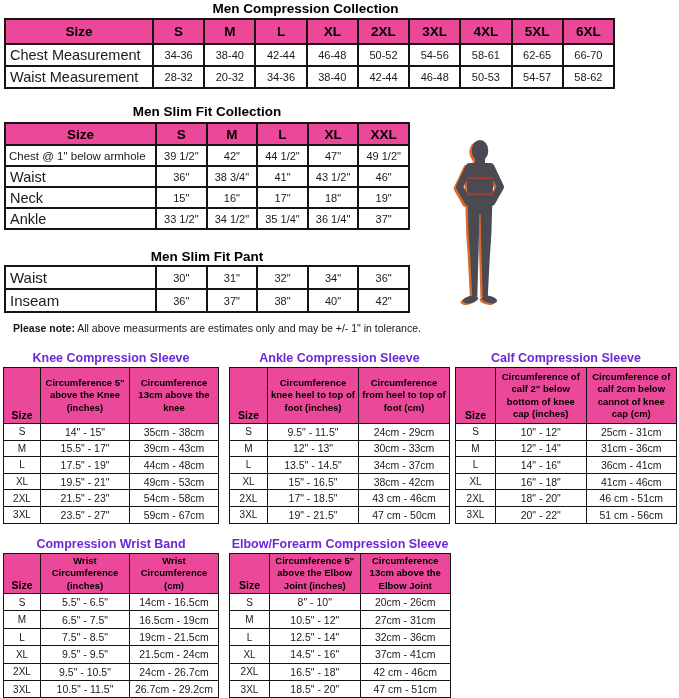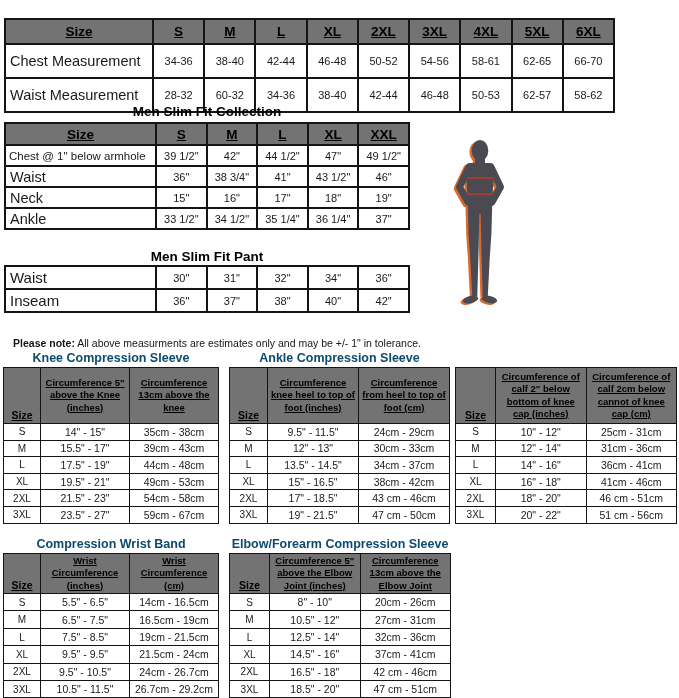--- a/index.html
+++ b/index.html
@@ -5,49 +5,50 @@
   * { box-sizing: border-box; }
   html, body { margin: 0; padding: 0; background: #ffffff; }
   .sheet {
     position: relative; width: 679px; height: 698px; background: #fff;
     font-family: "Liberation Sans", sans-serif; color: #1a1a1a; overflow: hidden;
   }
   .abs { position: absolute; }
   .big-title { position: absolute; font-weight: 700; font-size: 13.5px; text-align: center; color: #000; }
   table.tbl { position: absolute; border-collapse: collapse; table-layout: fixed; background: #fff; }
   .tbl th, .tbl td { border: 2px solid #141414; padding: 0 2px; text-align: center; vertical-align: middle; overflow: hidden; }
-  .hdr { background: #737373; font-weight: 700; color: #000; text-decoration: underline; }
+  .hdr { background: #ec4899; font-weight: 700; color: #000; }
   
   .t1 th { height: 25px; font-size: 13.5px; }
-  .t1 td { height: 34px; font-size: 11px; }
+  .t1 td { height: 22px; font-size: 11px; }
   .t1 td.lbl { font-size: 14.5px; text-align: left; padding-left: 4px; }
   
   .t2 th { height: 22px; font-size: 13.5px; }
   .t2 td { height: 21px; font-size: 11px; }
   .t2 td.lbl { font-size: 14.5px; text-align: left; padding-left: 4px; }
   .t2 td.lbl-sm { font-size: 11.5px; text-align: left; padding-left: 3px; }
   
   .t3 td { height: 23px; font-size: 11px; }
   .t3 td.lbl { font-size: 15px; text-align: left; padding-left: 4px; }
   .note { position: absolute; text-align: center; font-size: 10.5px; color: #151515; line-height: 1.35; }
   
-  .st-title { position: absolute; font-weight: 700; font-size: 12.5px; text-align: center; color: #0c4a6e; }
+  .st-title { position: absolute; font-weight: 700; font-size: 12.5px; text-align: center; color: #6d28d9; }
   table.st th, table.st td { border: 1.5px solid #141414; }
   .st th.col-h { height: 56px; font-size: 9.5px; line-height: 1.3; font-weight: 700; padding: 1px 2px; vertical-align: middle; }
   .st th.size-h { vertical-align: bottom; font-size: 10.5px; padding-bottom: 2px; }
   .st td { height: 16.6px; font-size: 10.5px; }
   .st td.sz { font-size: 10px; }
   .stB th.col-h { height: 37px; }
   .stB td { height: 17.4px; }
 </style>
 </head>
 <body>
 
 <div class="sheet">
 
+  <div class="big-title" style="left:0;top:1px;width:611px">Men Compression Collection</div>
   <table class="tbl t1" style="left:4px;top:18px;width:611px">
     <colgroup>
         <col style="width:148px">
         <col>
         <col>
         <col>
         <col>
         <col>
         <col>
         <col>
@@ -75,27 +76,27 @@
       <td>46-48</td>
       <td>50-52</td>
       <td>54-56</td>
       <td>58-61</td>
       <td>62-65</td>
       <td>66-70</td>
     </tr>
     <tr>
       <td class="lbl">Waist Measurement</td>
       <td>28-32</td>
-      <td>60-32</td>
+      <td>20-32</td>
       <td>34-36</td>
       <td>38-40</td>
       <td>42-44</td>
       <td>46-48</td>
       <td>50-53</td>
-      <td>62-57</td>
+      <td>54-57</td>
       <td>58-62</td>
     </tr>
   </tbody>
     </table>
 
   <div class="big-title" style="left:4px;top:104px;width:406px">Men Slim Fit Collection</div>
   <table class="tbl t2" style="left:4px;top:122px;width:406px">
     <colgroup>
         <col style="width:151px">
         <col>
@@ -171,21 +172,21 @@
       <td class="lbl">Inseam</td>
       <td>36"</td>
       <td>37"</td>
       <td>38"</td>
       <td>40"</td>
       <td>42"</td>
     </tr>
   </tbody>
     </table>
 
-  <div class="note" style="left:0;top:336px;width:434px">
+  <div class="note" style="left:0;top:321px;width:434px">
     <div><b>Please note:</b><span> All above measurments are estimates only and may be +/- 1" in tolerance.</span></div>
   </div>
 
   <svg class="abs" style="left:448px;top:139px" width="64" height="168" viewBox="0 0 64 168">
     <defs>
       <g id="man">
         <ellipse cx="32" cy="11.5" rx="8.3" ry="10.5" fill="currentColor"></ellipse>
         <rect x="27" y="18" width="10" height="7" fill="currentColor"></rect>
         <path d="M22,24 L42,24 C45.5,25 46.5,27.5 46.3,31 L44.5,56 L44,75 L20,75 L19.5,56 L17.7,31 C17.5,27.5 18.5,25 22,24 Z" fill="currentColor"></path>
         <polyline points="21,28 11.5,48 20,63" fill="none" stroke="currentColor" stroke-width="7" stroke-linecap="round" stroke-linejoin="round"></polyline>
@@ -287,20 +288,21 @@
           <td>43 cm - 46cm</td>
         </tr>
     <tr>
           <td class="sz">3XL</td>
           <td>19" - 21.5"</td>
           <td>47 cm - 50cm</td>
         </tr>
   </tbody>
     </table>
 
+  <div class="st-title" style="left:455px;top:351px;width:222px">Calf Compression Sleeve</div>
   <table class="tbl st" style="left:455px;top:367px;width:222px">
     <colgroup>
         <col style="width:40px">
         <col>
         <col>
       </colgroup>
     <tbody>
         <tr>
       <th class="hdr size-h">Size</th>
       <th class="hdr col-h">Circumference of calf 2" below bottom of knee cap (inches)</th>

